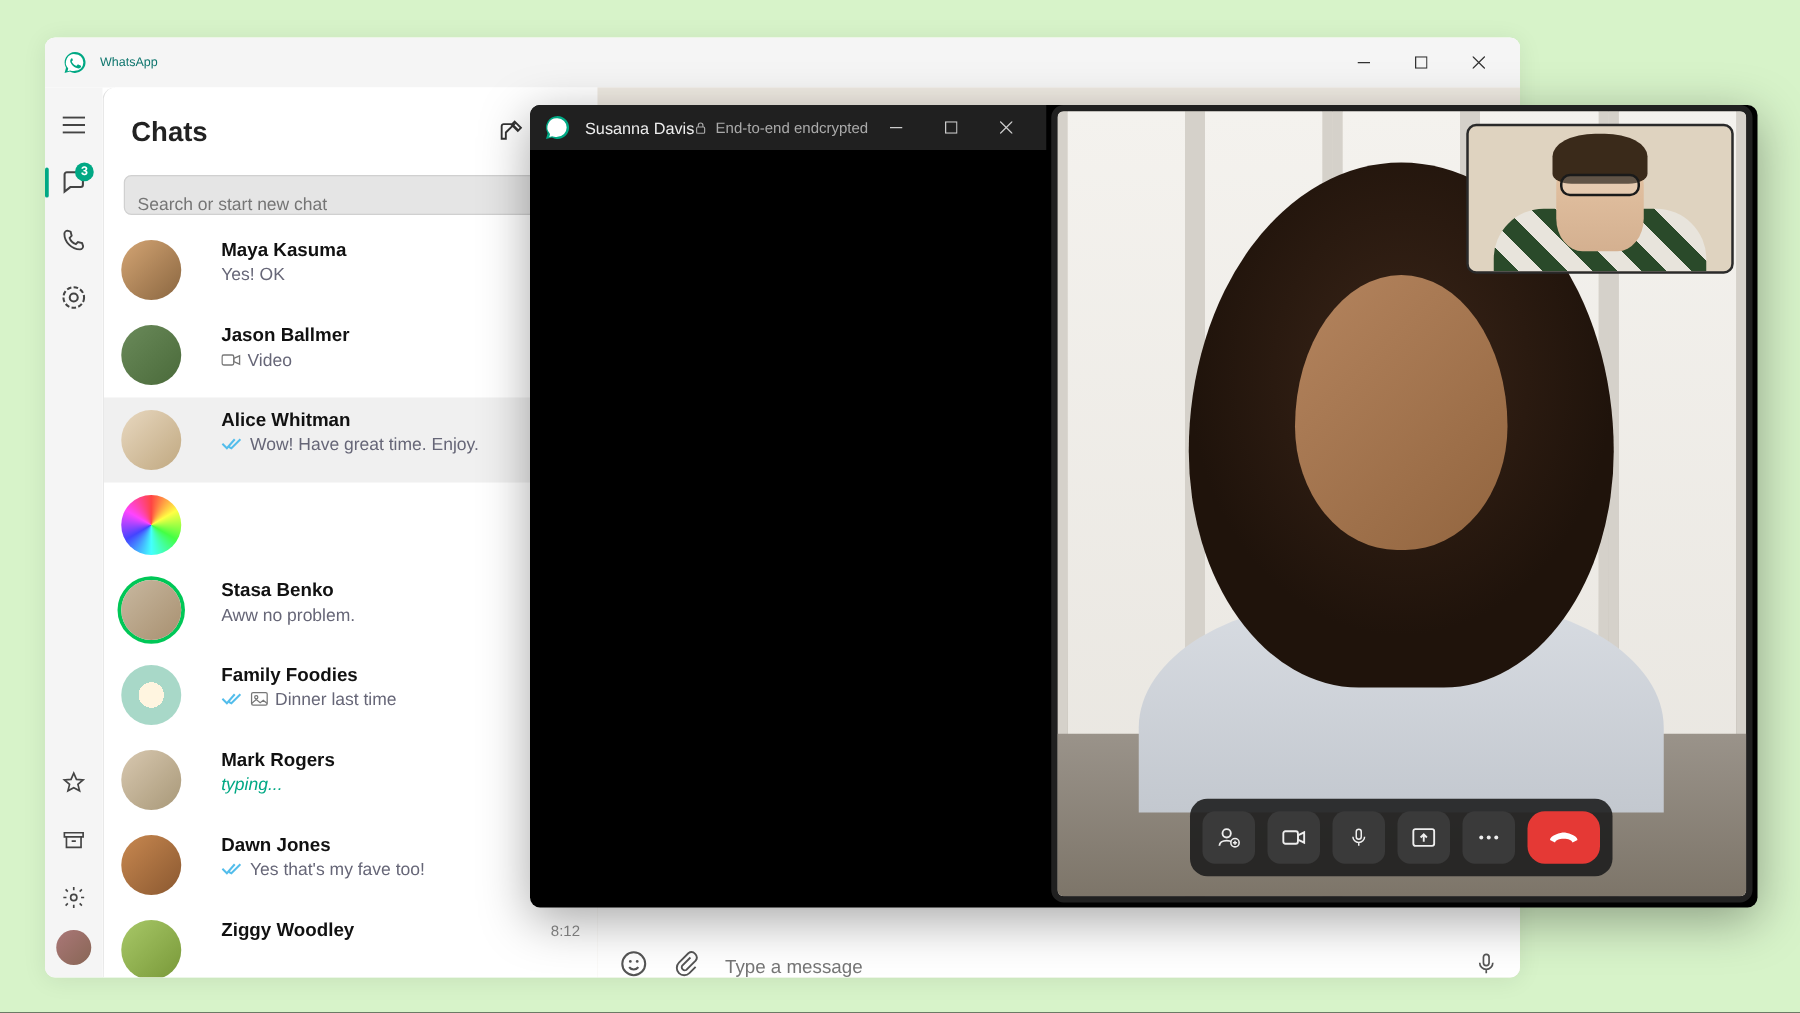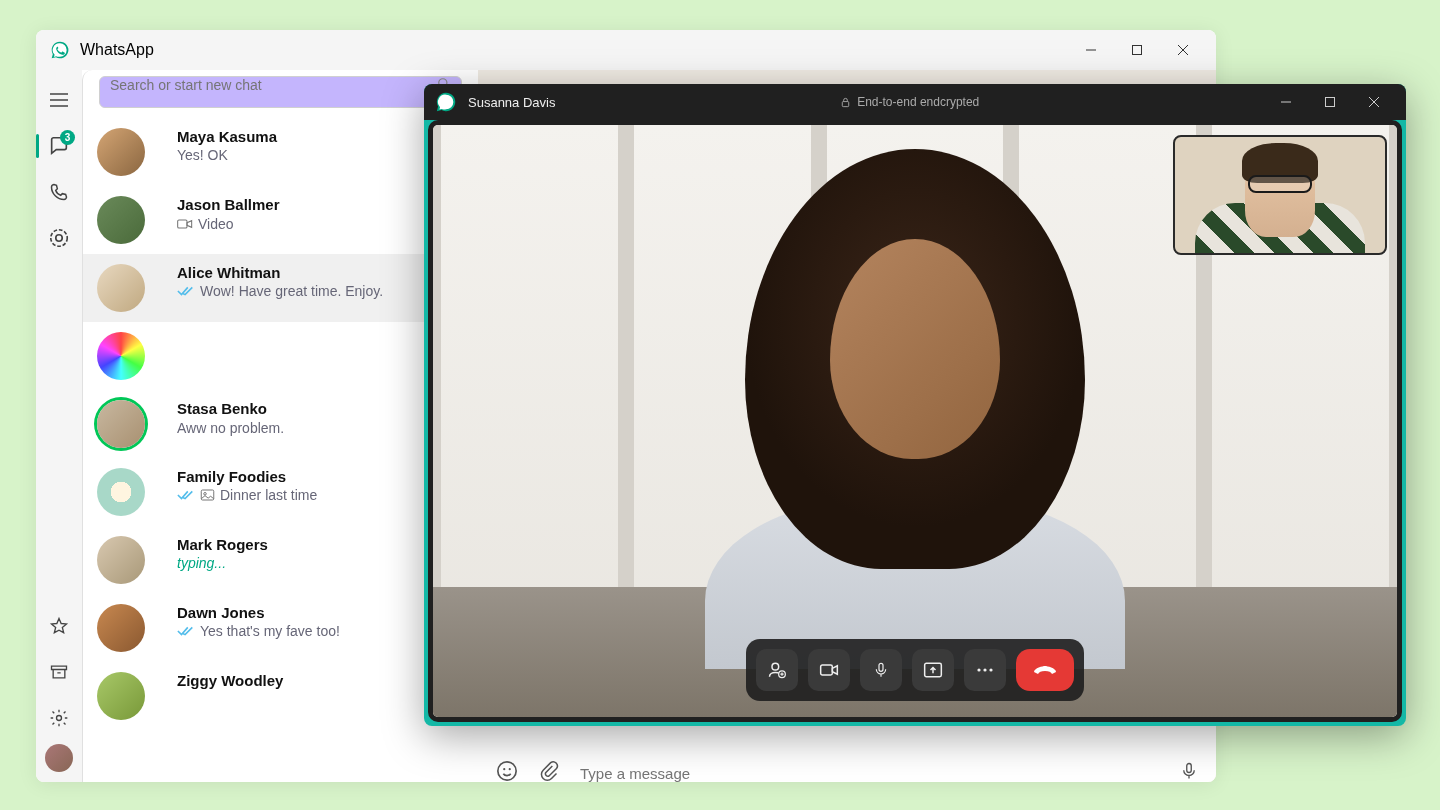--- a/index.html
+++ b/index.html
@@ -1,35 +1,35 @@
 <!DOCTYPE html>
 <html><head>
 <meta charset="utf-8">
 <style>
 *{box-sizing:border-box;margin:0;padding:0;font-family:'Segoe UI',Arial,sans-serif}
 body{background:#d7f3c9;width:1440px;height:810px;overflow:hidden;position:relative}
 .main-window{position:absolute;left:36px;top:30px;width:1180px;height:752px;background:#fff;border-radius:8px;box-shadow:0 2px 20px rgba(0,0,0,0.08);display:flex;flex-direction:column;overflow:hidden}
 .titlebar{height:40px;display:flex;align-items:center;padding:0 10px 0 14px;background:#f5f5f5}
 .titlebar .logo{width:20px;height:20px;display:flex;align-items:center;justify-content:center}
-.titlebar .app-name{margin-left:10px;font-size:16px;color:#000000}
+.titlebar .app-name{margin-left:10px;font-size:10px;color:#0f766e}
 .titlebar .spacer{flex:1}
 .win-btn{width:46px;height:40px;display:flex;align-items:center;justify-content:center;color:#333}
 .body{flex:1;display:flex;min-height:0}
 .rail{width:46px;background:#f5f5f5;display:flex;flex-direction:column;align-items:center;padding-top:10px;gap:6px;position:relative}
 .rail-item{width:40px;height:40px;display:flex;align-items:center;justify-content:center;color:#444;border-radius:4px;position:relative}
 .rail-item.active::before{content:'';position:absolute;left:-3px;top:8px;width:3px;height:24px;background:#00a884;border-radius:2px}
 .rail-badge{position:absolute;top:4px;right:4px;background:#00a884;color:#fff;font-size:10px;font-weight:600;min-width:15px;height:15px;border-radius:8px;display:flex;align-items:center;justify-content:center}
 .rail-bottom{position:absolute;bottom:10px;left:0;right:0;display:flex;flex-direction:column;align-items:center;gap:6px}
 .rail .avatar-sm{width:28px;height:28px;border-radius:50%;background:linear-gradient(135deg,#a77,#865)}
 .sidebar{width:396px;background:#fff;border-left:1px solid #e0e0e0;border-top-left-radius:10px;display:flex;flex-direction:column;min-height:0}
 .side-header{display:flex;align-items:center;padding:18px 16px 10px 22px}
 .side-title{font-size:22px;font-weight:700;color:#222;flex:1}
 .side-icon-btn{width:36px;height:36px;display:flex;align-items:center;justify-content:center;color:#444;border-radius:4px}
 .search-wrap{padding:6px 16px 10px 16px}
-.search{height:32px;border:1px solid #d0d0d0;border-radius:6px;display:flex;align-items:flex-start;padding:0 10px;background:#c4b5fd}
+.search{height:32px;border:1px solid #d0d0d0;border-radius:6px;display:flex;align-items:flex-end;padding:0 10px;background:#e5e5e5}
 .search input{flex:1;border:none;outline:none;font-size:14px;background:transparent;color:#666}
 .search .search-icon{color:#888}
 .chat-list{flex:1;overflow-y:hidden}
 .chat-item{display:flex;align-items:flex-start;padding:10px 14px;gap:32px;cursor:pointer}
 .chat-item.selected{background:#f0f0f0}
 .avatar{width:48px;height:48px;border-radius:50%;flex-shrink:0;background:#ccc;display:flex;align-items:center;justify-content:center;font-size:22px}
 .avatar.ring{box-shadow:0 0 0 3px #00c757}
 .chat-body{flex:1;min-width:0}
 .chat-row1{display:flex;align-items:center}
 .chat-name{font-size:15px;font-weight:600;color:#111;flex:1;white-space:nowrap;overflow:hidden;text-overflow:ellipsis}
@@ -39,21 +39,21 @@
 .chat-preview{font-size:14px;color:#667;white-space:nowrap;overflow:hidden;text-overflow:ellipsis;flex:1}
 .chat-preview.typing{color:#00a884;font-style:italic}
 .checks{color:#53bdeb;flex-shrink:0}
 .badge-green{background:#00c757;color:#fff;font-size:11px;font-weight:600;min-width:18px;height:18px;border-radius:10px;display:flex;align-items:center;justify-content:center;padding:0 5px}
 .at-badge{width:18px;height:18px;border-radius:50%;border:2px solid #00a884;color:#00a884;display:flex;align-items:center;justify-content:center;font-size:11px;font-weight:700}
 .pin-icon{color:#aaa}
 .main-panel{flex:1;display:flex;flex-direction:column;background:#efeae2;min-width:0}
 .composer{height:60px;background:#fff;display:flex;align-items:flex-end;padding:0 18px;gap:21px;margin-top:auto;border-top:1px solid #e6e6e6}
 .composer-icon{color:#555}
 .composer input{flex:1;border:none;outline:none;font-size:15px;color:#666;background:transparent}
-.call-window{position:absolute;left:424px;top:84px;width:982px;height:642px;background:#14b8a6;border-radius:8px;overflow:hidden;box-shadow:0 10px 40px rgba(0,0,0,0.35);display:flex;flex-direction:column}
+.call-window{position:absolute;left:424px;top:84px;width:982px;height:642px;background:#000000;border-radius:8px;overflow:hidden;box-shadow:0 10px 40px rgba(0,0,0,0.35);display:flex;}
 .call-titlebar{height:36px;background:#202020;display:flex;align-items:center;padding:0 10px;color:#e0e0e0}
 .call-titlebar .logo-sm{width:24px;height:24px;display:flex;align-items:center;justify-content:center}
 .call-name{margin-left:10px;font-size:13px;color:#eee}
 .call-spacer{flex:1}
 .encrypt{display:flex;align-items:center;gap:6px;font-size:12px;color:#aaa}
 .call-win-btn{width:44px;height:36px;display:flex;align-items:center;justify-content:center;color:#ccc}
 .video-area{flex:1;border:5px solid #202020;border-radius:10px;margin:0 4px 4px 4px;position:relative;overflow:hidden;background:linear-gradient(180deg,#ded9d2 0%,#c8c3bb 60%,#8a8378 100%)}
 .windows-bg{position:absolute;inset:0;display:flex}
 .windows-bg .pane{flex:1;background:linear-gradient(180deg,#f4f2ee 0%,#e8e5df 100%);border-left:8px solid #d5d1ca;border-right:8px solid #d5d1ca}
 .person-main{position:absolute;left:50%;top:48%;transform:translate(-50%,-50%);width:500px;height:520px}
@@ -152,20 +152,33 @@
           <svg width="20" height="20" viewBox="0 0 24 24">
               <circle cx="12" cy="12" r="3" fill="none" stroke="#444" stroke-width="1.6"></circle>
               <path fill="none" stroke="#444" stroke-width="1.6" d="M12 2v3m0 14v3M4.2 4.2l2.1 2.1m11.4 11.4 2.1 2.1M2 12h3m14 0h3M4.2 19.8l2.1-2.1m11.4-11.4 2.1-2.1"></path>
             </svg>
         </div>
         <div class="avatar-sm"></div>
       </div>
     </div>
 
     <div class="sidebar">
+      <div class="side-header">
+        <div class="side-title">Chats</div>
+        <div class="side-icon-btn">
+          <svg width="20" height="20" viewBox="0 0 24 24">
+              <path fill="none" stroke="#333" stroke-width="1.8" d="M4 18V6a2 2 0 0 1 2-2h10l-8 8v6zM14 4l6 6M16.5 1.5l6 6-3 3-6-6z"></path>
+            </svg>
+        </div>
+        <div class="side-icon-btn">
+          <svg width="20" height="16" viewBox="0 0 20 16">
+              <path d="M1 2h18M4 8h12M7 14h6" stroke="#333" stroke-width="1.8" stroke-linecap="round"></path>
+            </svg>
+        </div>
+      </div>
       <div class="search-wrap">
         <div class="search">
           <input placeholder="Search or start new chat" style="">
           <span class="search-icon">
             <svg width="14" height="14" viewBox="0 0 24 24">
                 <circle cx="10" cy="10" r="7" fill="none" stroke="#888" stroke-width="2"></circle>
                 <path d="M15 15l6 6" stroke="#888" stroke-width="2"></path>
               </svg>
           </span>
         </div>

